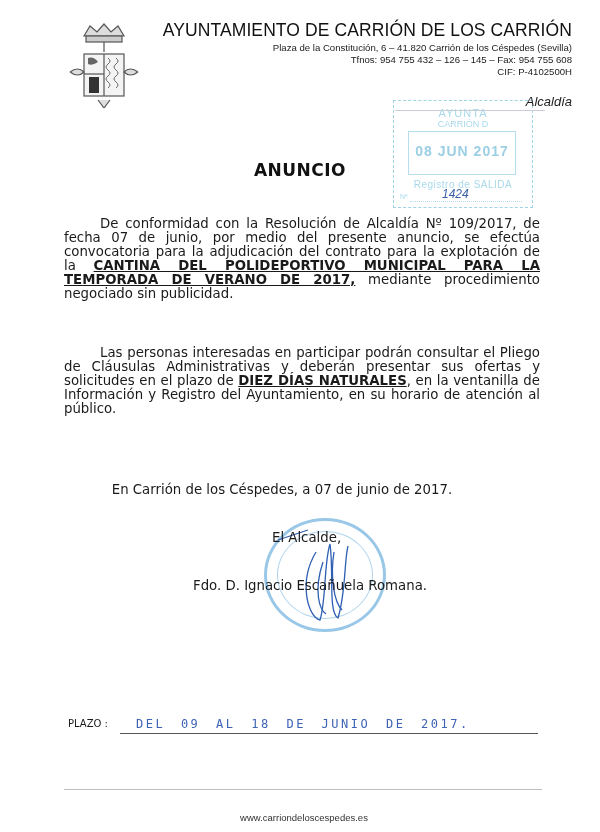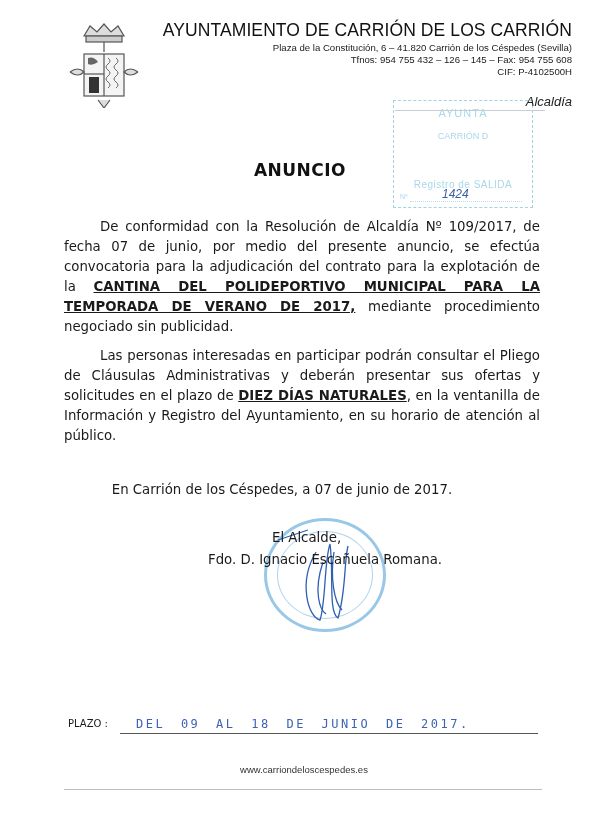--- a/index.html
+++ b/index.html
@@ -4,45 +4,45 @@
 <style>
   html, body { margin:0; padding:0; background:#ffffff; }
   body { width:600px; height:832px; position:relative; overflow:hidden; font-family:"DejaVu Sans", sans-serif; color:#1a1a1a; }
   .crest { position:absolute; left:62px; top:22px; width:84px; height:86px; }
   .hdr-title { position:absolute; left:160px; top:20px; width:412px; text-align:right; font-family:"Liberation Sans", sans-serif; font-size:17.5px; letter-spacing:0.1px; color:#111; white-space:nowrap; }
   .hdr-line { position:absolute; right:28px; font-family:"Liberation Sans", sans-serif; font-size:9.6px; color:#222; text-align:right; white-space:nowrap; }
   .alcaldia { position:absolute; right:28px; top:94px; font-family:"Liberation Sans", sans-serif; font-style:italic; font-size:13px; color:#222; }
   .hdr-rule { position:absolute; left:395px; top:110px; width:150px; height:1px; background:#c9cdd4; }
   .stamp { position:absolute; left:393px; top:100px; width:138px; height:106px; border:1px dashed #9fd3e6; color:#a8d8ea; font-family:"Liberation Sans", sans-serif; }
   .stamp .l1 { position:absolute; left:0; right:0; top:6px; text-align:center; font-size:11px; letter-spacing:1px; }
-  .stamp .l2 { position:absolute; left:0; right:0; top:18px; text-align:center; font-size:9px;margin-top:12px; }
+  .stamp .l2 { position:absolute; left:0; right:0; top:18px; text-align:center; font-size:9px; }
   .stamp .datebox { position:absolute; left:14px; top:30px; width:106px; height:42px; border:1px solid #b6deee; }
   .stamp .date { position:absolute; left:0; right:0; top:11px; text-align:center; font-size:14px; font-weight:bold; color:#9ccfe4; letter-spacing:1px; }
   .stamp .l3 { position:absolute; left:0; right:0; top:78px; text-align:center; font-size:10px; letter-spacing:0.5px; }
   .stamp .num-label { position:absolute; left:6px; top:92px; font-size:7px; }
   .stamp .num { position:absolute; left:48px; top:86px; font-size:12px; font-style:italic; color:#3b5fa8; }
   .stamp .dots { position:absolute; left:16px; right:10px; top:100px; border-bottom:1px dotted #b6deee; }
   .anuncio { position:absolute; left:0; width:600px; top:160px; text-align:center; }
   .anuncio span { font-family:"DejaVu Sans", sans-serif; font-weight:bold; font-size:17px; letter-spacing:0.5px; color:#111; padding-left:0; margin-left:0; }
-  .para { position:absolute; left:64px; width:476px; font-size:13.3px; line-height:20px; text-align:justify; color:#1a1a1a; }
+  .para { position:absolute; left:64px; width:476px; font-size:13.3px; line-height:14px; text-align:justify; color:#1a1a1a; }
   .para p { margin:0; text-indent:36px; }
   .para b { font-weight:bold; text-decoration:underline; }
   .p1 { top:217px; }
   .p2 { top:346px; }
   .place { position:absolute; left:0; width:508px; top:482px; text-align:center; font-size:13.3px; padding-left:56px; box-sizing:border-box; }
   .seal { position:absolute; left:264px; top:518px; width:116px; height:108px; border:3px solid #6fb0dd; border-radius:50%; opacity:0.7; }
   .seal::after { content:""; position:absolute; left:10px; top:10px; right:10px; bottom:10px; border:1px solid #8cc1e6; border-radius:50%; }
   .signature { position:absolute; left:268px; top:522px; width:120px; height:100px; }
   .alcalde { position:absolute; left:272px; top:530px; font-size:13.3px; }
-  .fdo { position:absolute; left:193px; top:552px; font-size:13.3px;margin-left:15px; }
+  .fdo { position:absolute; left:193px; top:578px; font-size:13.3px; }
   .plazo-label { position:absolute; left:68px; top:718px; font-size:10px; }
   .plazo-line { position:absolute; left:120px; top:733px; width:418px; height:1px; background:#555; }
   .plazo-value { position:absolute; left:136px; top:717px; font-family:"DejaVu Sans Mono", monospace; font-size:12px; color:#3d63b5; letter-spacing:2.5px; word-spacing:6px; }
   .foot-rule { position:absolute; left:64px; top:789px; width:478px; height:1px; background:#bdbdbd; }
-  .foot-url { position:absolute; left:0; width:600px; top:764px; text-align:center; font-family:"Liberation Sans", sans-serif; font-size:9.5px; color:#333; padding-left:8px; box-sizing:border-box; }
+  .foot-url { position:absolute; left:0; width:600px; top:812px; text-align:center; font-family:"Liberation Sans", sans-serif; font-size:9.5px; color:#333; padding-left:8px; box-sizing:border-box; }
 </style>
 </head>
 <body>
 
 <svg class="crest" viewBox="0 0 84 86">
   <g fill="none" stroke="#555" stroke-width="1.2">
     <path d="M22 14 L28 4 L35 10 L42 2 L49 10 L56 4 L62 14 Z" fill="#ddd"></path>
     <rect x="24" y="14" width="36" height="6" fill="#ccc"></rect>
     <line x1="42" y1="20" x2="42" y2="30"></line>
     <rect x="22" y="32" width="40" height="42" fill="#f4f4f4"></rect>
@@ -61,20 +61,23 @@
 </svg>
 
 <div class="hdr-title">AYUNTAMIENTO DE CARRIÓN DE LOS CARRIÓN</div>
 <div class="hdr-line" style="top:42px">Plaza de la Constitución, 6 – 41.820 Carrión de los Céspedes (Sevilla)</div>
 <div class="hdr-line" style="top:54px">Tfnos: 954 755 432 – 126 – 145 – Fax: 954 755 608</div>
 <div class="hdr-line" style="top:66px">CIF: P-4102500H</div>
 
 <div class="stamp">
   <div class="l1">AYUNTA</div>
   <div class="l2">CARRIÓN D</div>
+  <div class="datebox">
+    <div class="date">08 JUN 2017</div>
+  </div>
   <div class="l3">Registro de SALIDA</div>
   <div class="num-label">Nº</div>
   <div class="dots"></div>
   <div class="num">1424</div>
 </div>
 
 <div class="hdr-rule"></div>
 <div class="alcaldia">Alcaldía</div>
 
 <div class="anuncio">

